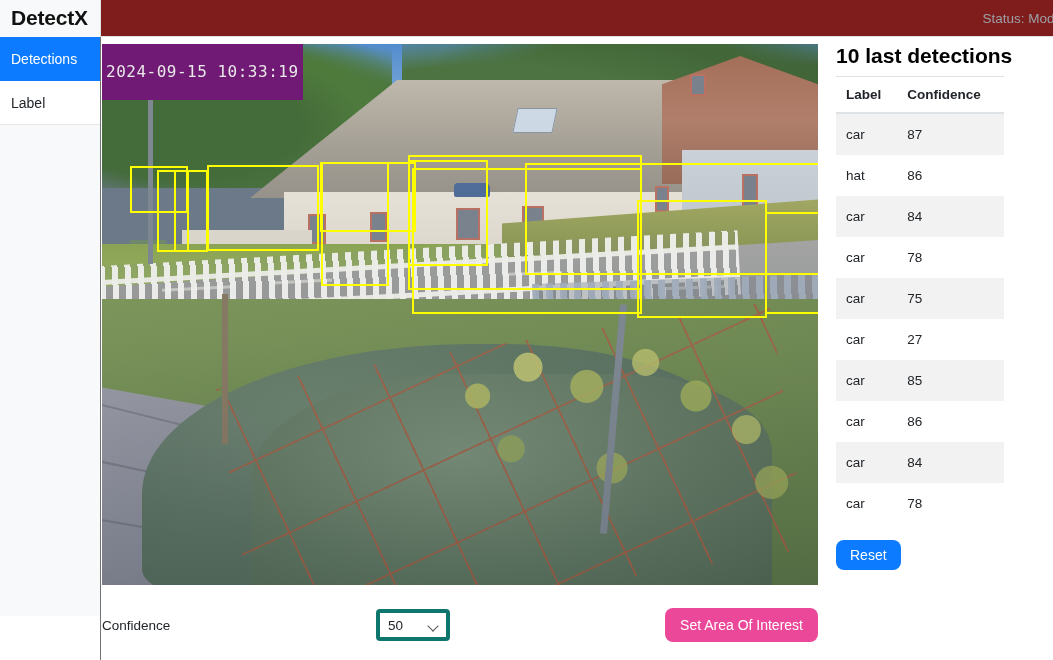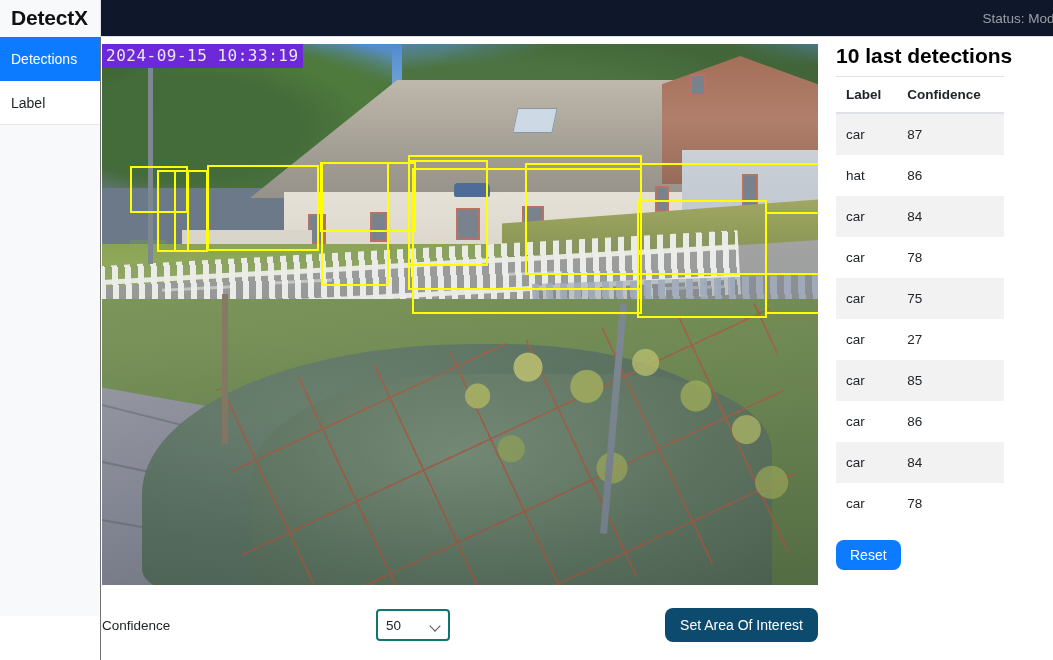--- a/index.html
+++ b/index.html
@@ -9,21 +9,21 @@
     overflow: hidden;
     background: #ffffff;
     font-family: "Liberation Sans", sans-serif;
     color: #212529;
   }
 
   
   .header {
     position: absolute; left: 0; top: 0;
     width: 1053px; height: 37px;
-    background: #0f172a;
+    background: #7f1d1d;
     border-bottom: 1px solid #dee2e6;
     display: flex; align-items: center; text-align: right;
   }
   .brand-cell {
     width: 101px; height: 37px;
     display: flex; align-items: center;
     padding-left: 11px;
     border-right: 1px solid #dee2e6;
     background: #f8f9fa;
   }
@@ -244,24 +244,24 @@
   
   .haze {
     position: absolute; inset: 0;
     background: linear-gradient(180deg, rgba(255,255,255,0.10) 0%, rgba(210,215,225,0.14) 55%, rgba(120,130,150,0.16) 100%);
     pointer-events: none;
   }
 
   
   .timestamp {
     position: absolute; left: 0px; top: 0px;
-    background: #6d28d9; color: #e8e8e8;
+    background: #701a75; color: #e8e8e8;
     font-family: "DejaVu Sans Mono", "Liberation Mono", monospace;
     font-size: 16px; line-height: 24px;
-    padding: 0 4px;
+    padding: 16px 4px;
     letter-spacing: 0.5px;
     white-space: nowrap;
   }
 
   
   .bbox {
     position: absolute;
     border: 2px solid #ffff00;
     pointer-events: none;
   }
@@ -306,36 +306,36 @@
 
   
   .controls {
     position: absolute; left: 102px; top: 600px;
     width: 716px; height: 50px;
     display: flex; align-items: center;
   }
   .conf-label { font-size: 13.5px; color: #212529; width: 274px; }
   .conf-select {
     width: 74px; height: 32px;
-    border: 2px solid #0f766e; border-radius: 4px;
+    border: 4px solid #0f766e; border-radius: 4px;
     background: #fff; color: #212529;
     font-size: 13.5px; font-family: "Liberation Sans", sans-serif;
     padding: 0 8px;
     display: flex; align-items: center; justify-content: space-between;
     cursor: pointer;
   }
   .chev { width: 9px; height: 9px; position: relative; }
   .chev::before {
     content: ""; position: absolute; left: 0; top: 1px;
     width: 7px; height: 7px;
     border-right: 1.4px solid #555; border-bottom: 1.4px solid #555;
     transform: rotate(45deg);
   }
   .btn-aoi {
-    background: #0c4a6e; color: #fff;
+    background: #ec4899; color: #fff;
     font-size: 14px; padding: 9px 15px;
     margin-left: auto;
   }
 </style>
 </head>
 <body>
 
 <div class="header">
   <div class="brand-cell">
     <span class="brand">DetectX</span>

